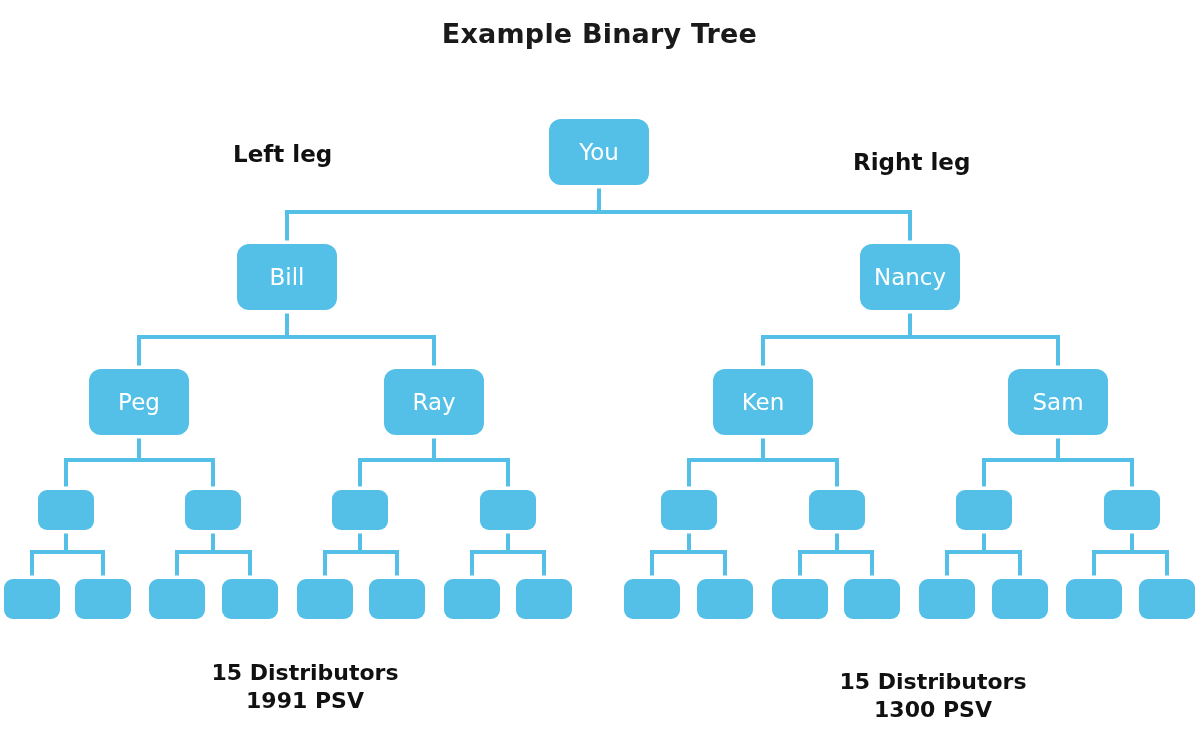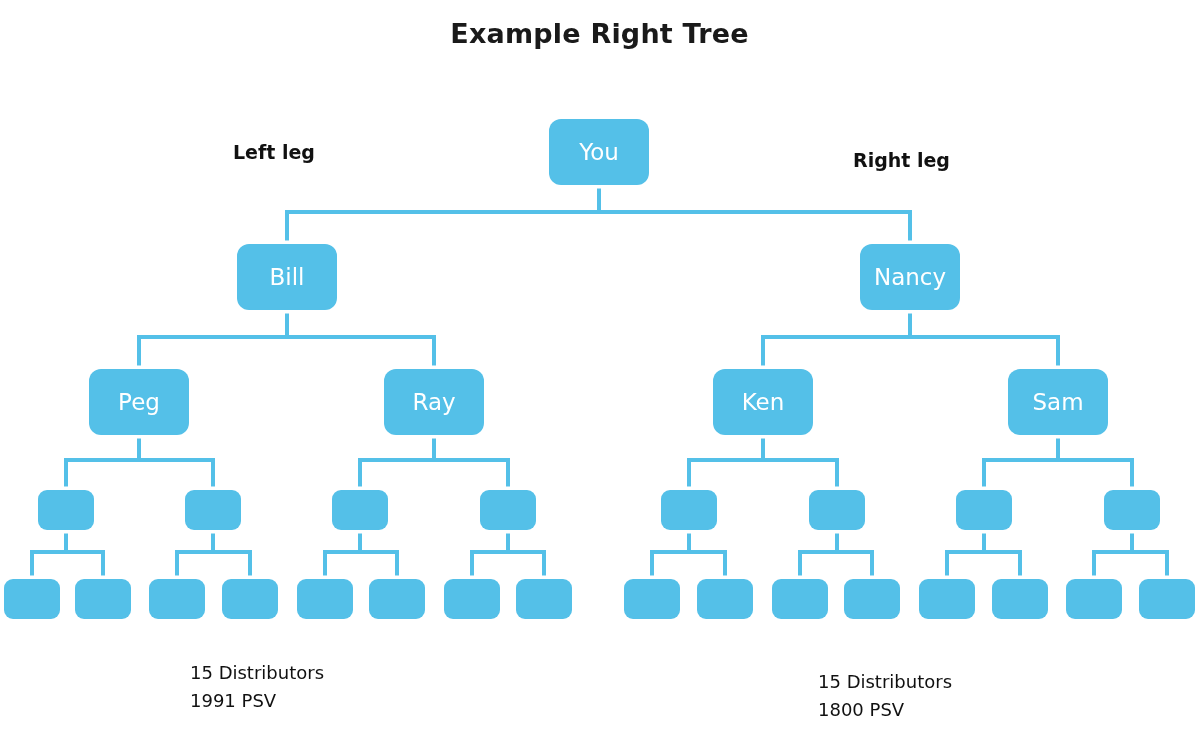--- a/index.html
+++ b/index.html
@@ -28,52 +28,53 @@
     top: 18px;
     width: 1199px;
     text-align: center;
     font-size: 27px;
     font-weight: bold;
     color: #1a1a1a;
     letter-spacing: 0.2px;
   }
   .leg-label {
     position: absolute;
-    font-size: 19px;
+    font-size: 23px;
     font-weight: bold;
     color: #111111;
     white-space: nowrap;
   }
   #leg-label-left  { left: 233px; top: 141px; }
   #leg-label-right { left: 853px; top: 149px; }
 
   .summary {
     position: absolute;
-    font-size: 18px;
-    font-weight: normal;
+    text-align: center;
+    font-size: 22px;
+    font-weight: bold;
     color: #111111;
     line-height: 28px;
     white-space: nowrap;
   }
   #summary-left  { left: 190px; top: 659px; width: 230px; }
   #summary-right { left: 818px; top: 668px; width: 230px; }
   .summary-line { display: block; }
 
   .node-label {
     font-family: "DejaVu Sans", "Liberation Sans", sans-serif;
     fill: #ffffff;
     font-size: 23px;
     text-anchor: middle;
     dominant-baseline: middle;
   }
 </style>
 </head>
 <body>
 
-<div class="diagram-title">Example Right Tree</div>
+<div class="diagram-title">Example Binary Tree</div>
 
 <div class="leg-label" id="leg-label-left">Left leg</div>
 <div class="leg-label" id="leg-label-right">Right leg</div>
 
 <svg id="canvas" viewBox="0 0 1199 743" xmlns="http://www.w3.org/2000/svg">
   <g id="edge-layer">
       <line x1="599" y1="185" x2="599" y2="212" stroke="#54c0e8" stroke-width="4" stroke-linecap="butt"></line>
       <line x1="285" y1="212" x2="912" y2="212" stroke="#54c0e8" stroke-width="4" stroke-linecap="butt"></line>
       <line x1="287" y1="212" x2="287" y2="244" stroke="#54c0e8" stroke-width="4" stroke-linecap="butt"></line>
       <line x1="910" y1="212" x2="910" y2="244" stroke="#54c0e8" stroke-width="4" stroke-linecap="butt"></line>
@@ -269,14 +270,14 @@
     </g>
 </svg>
 
 <div class="summary" id="summary-left">
   <span class="summary-line">15 Distributors</span>
   <span class="summary-line">1991 PSV</span>
 </div>
 
 <div class="summary" id="summary-right">
   <span class="summary-line">15 Distributors</span>
-  <span class="summary-line">1800 PSV</span>
+  <span class="summary-line">1300 PSV</span>
 </div>
 
 </body></html>

